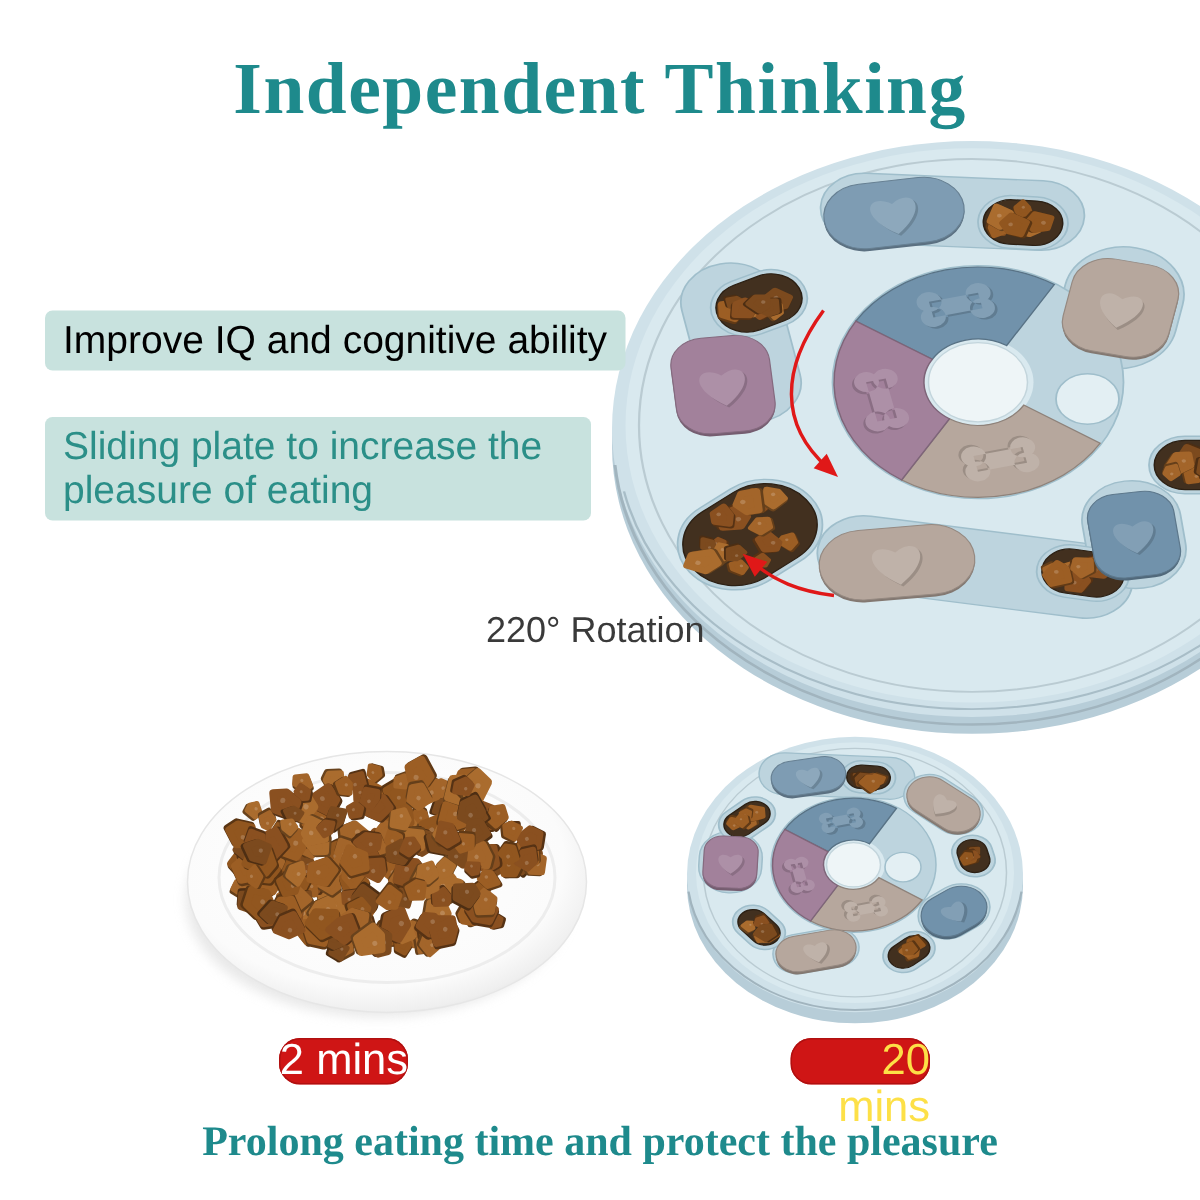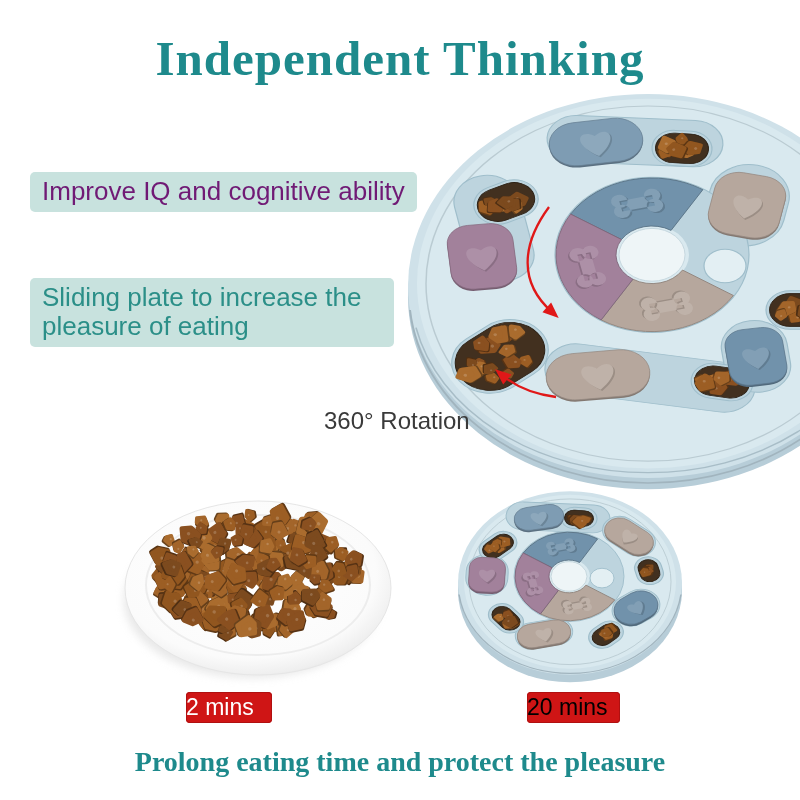--- a/index.html
+++ b/index.html
@@ -7,21 +7,21 @@
        font-family:"Liberation Sans",sans-serif;}
   .abs{position:absolute;}
   #title{left:0;top:30px;width:800px;text-align:center;
          font-family:"Liberation Serif",serif;font-weight:700;font-size:49px;
          letter-spacing:1px;}
   .feature{left:30px;border-radius:5px;font-size:26px;line-height:29px;
            padding:5px 12px 6px 12px;}
   #feature-1{top:172px;}
   #feature-2{top:254px;width:340px;}
   #rotation{left:324px;top:407px;font-size:24px;}
-  .badge{border-radius:4px;color:#fff;font-size:23px;text-align:left;
+  .badge{border-radius:14px;color:#fff;font-size:29px;text-align:right;
          line-height:31px;height:31px;}
   #badge-2min{left:186px;top:692px;width:86px;}
   #badge-20min{left:527px;top:692px;width:93px;}
   #tagline{left:0;top:746px;width:800px;text-align:center;
            font-family:"Liberation Serif",serif;font-weight:700;font-size:28px;}
   svg{position:absolute;left:0;top:0;}
 </style>
 </head>
 <body style="background: rgb(255, 255, 255);">
 
@@ -1691,18 +1691,18 @@
         <polygon points="9,0 -7,-6.5 -7,6.5" fill="#e01818" transform="translate(552,312) rotate(42)"></polygon>
       </g>
       <g>
         <path d="M 556,397 C 532,394 516,387 502,375" fill="none" stroke="#e01818" stroke-width="2.3"></path>
         <polygon points="9,0 -7,-6.5 -7,6.5" fill="#e01818" transform="translate(502,375) rotate(220)"></polygon>
       </g>
     </g>
   </svg>
 
 <div id="title" class="abs" style="color: rgb(30, 138, 140);">Independent Thinking</div>
-<div id="feature-1" class="abs feature" style="background: rgb(200, 226, 222); color: #701a75;">Improve IQ and cognitive ability</div>
+<div id="feature-1" class="abs feature" style="background: rgb(200, 226, 222); color: #000000; margin-top: 35px;">Improve IQ and cognitive ability</div>
 <div id="feature-2" class="abs feature" style="background: rgb(200, 226, 222); color: rgb(43, 143, 136); margin-top: 24px;">Sliding plate to increase the pleasure of eating</div>
-<div id="rotation" class="abs" style="color: rgb(58, 58, 58);">360° Rotation</div>
+<div id="rotation" class="abs" style="color: rgb(58, 58, 58);">220° Rotation</div>
 <div id="badge-2min" class="abs badge" style="background: rgb(207, 21, 21); box-shadow: rgb(176, 16, 16) 0px 0px 0px 1px inset; color: rgb(255, 255, 255);">2 mins</div>
-<div id="badge-20min" class="abs badge" style="background: rgb(207, 21, 21); box-shadow: rgb(176, 16, 16) 0px 0px 0px 1px inset; color: #000000;">20 mins</div>
+<div id="badge-20min" class="abs badge" style="background: rgb(207, 21, 21); box-shadow: rgb(176, 16, 16) 0px 0px 0px 1px inset; color: #fde047;">20 mins</div>
 <div id="tagline" class="abs" style="color: rgb(30, 138, 140);">Prolong eating time and protect the pleasure</div>
 
 </body></html>

